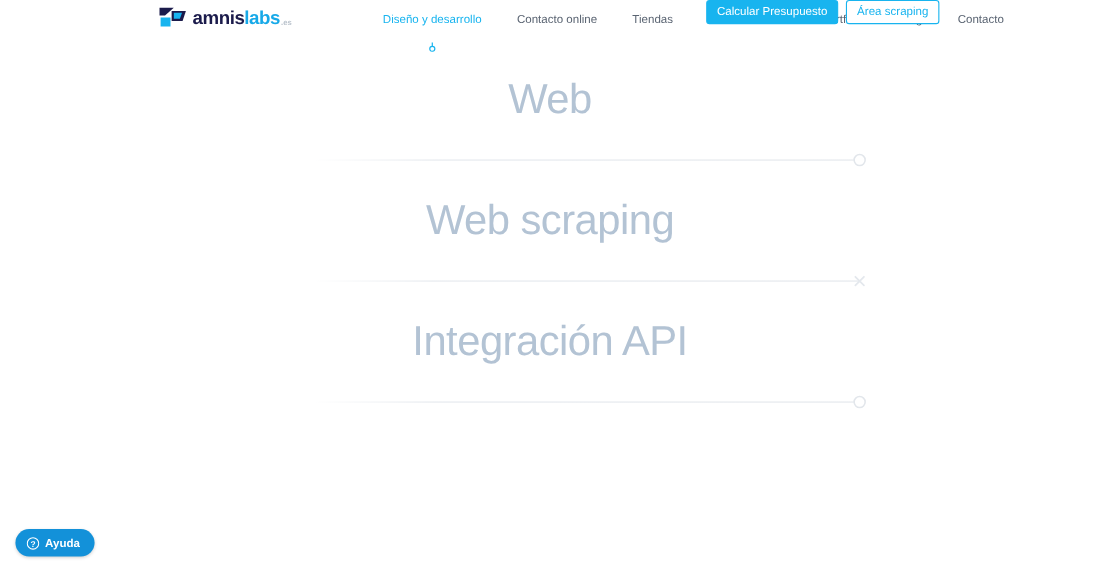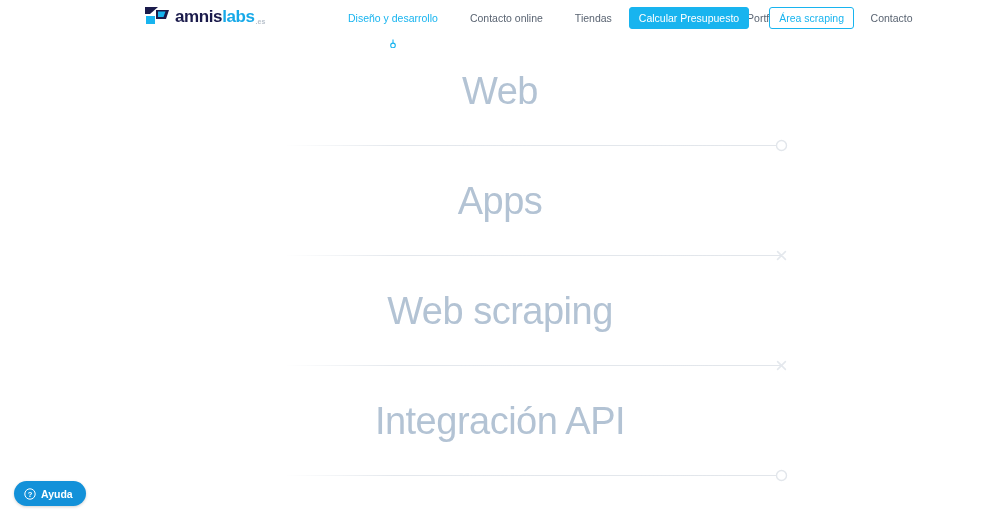--- a/index.html
+++ b/index.html
@@ -87,22 +87,22 @@
     height: 9px;
     pointer-events: none;
   }
 
   .header-actions {
     position: absolute;
     right: 146px;
     top: 0;
     height: 36px;
     display: flex;
-    align-items: center;
-    gap: 20px;
+    align-items: flex-start;
+    gap: 7px;
   }
 
   .btn-primary {
     display: inline-flex;
     align-items: center;
     justify-content: center;
     height: 22px;
     padding: 0 9px;
     background: #18b4ef;
     color: #ffffff;
@@ -269,30 +269,20 @@
     <h2 class="service-title">Web</h2>
     <div class="service-divider">
       <span class="divider-marker">
         <svg viewBox="0 0 17 17" width="17" height="17" aria-hidden="true">
           <circle cx="8.5" cy="8.5" r="5" fill="#ffffff" stroke="#e2e6eb" stroke-width="1.4"></circle>
         </svg>
       </span>
     </div>
   </section>
 
-  <section class="service-row">
-    <h2 class="service-title">Apps</h2>
-    <div class="service-divider">
-      <span class="divider-marker">
-        <svg viewBox="0 0 17 17" width="17" height="17" aria-hidden="true">
-          <path d="M4.6 4.6 L12.4 12.4 M12.4 4.6 L4.6 12.4" stroke="#e4e8ed" stroke-width="1.6" stroke-linecap="round" fill="none"></path>
-        </svg>
-      </span>
-    </div>
-  </section>
 
   <section class="service-row">
     <h2 class="service-title">Web scraping</h2>
     <div class="service-divider">
       <span class="divider-marker">
         <svg viewBox="0 0 17 17" width="17" height="17" aria-hidden="true">
           <path d="M4.6 4.6 L12.4 12.4 M12.4 4.6 L4.6 12.4" stroke="#e4e8ed" stroke-width="1.6" stroke-linecap="round" fill="none"></path>
         </svg>
       </span>
     </div>

